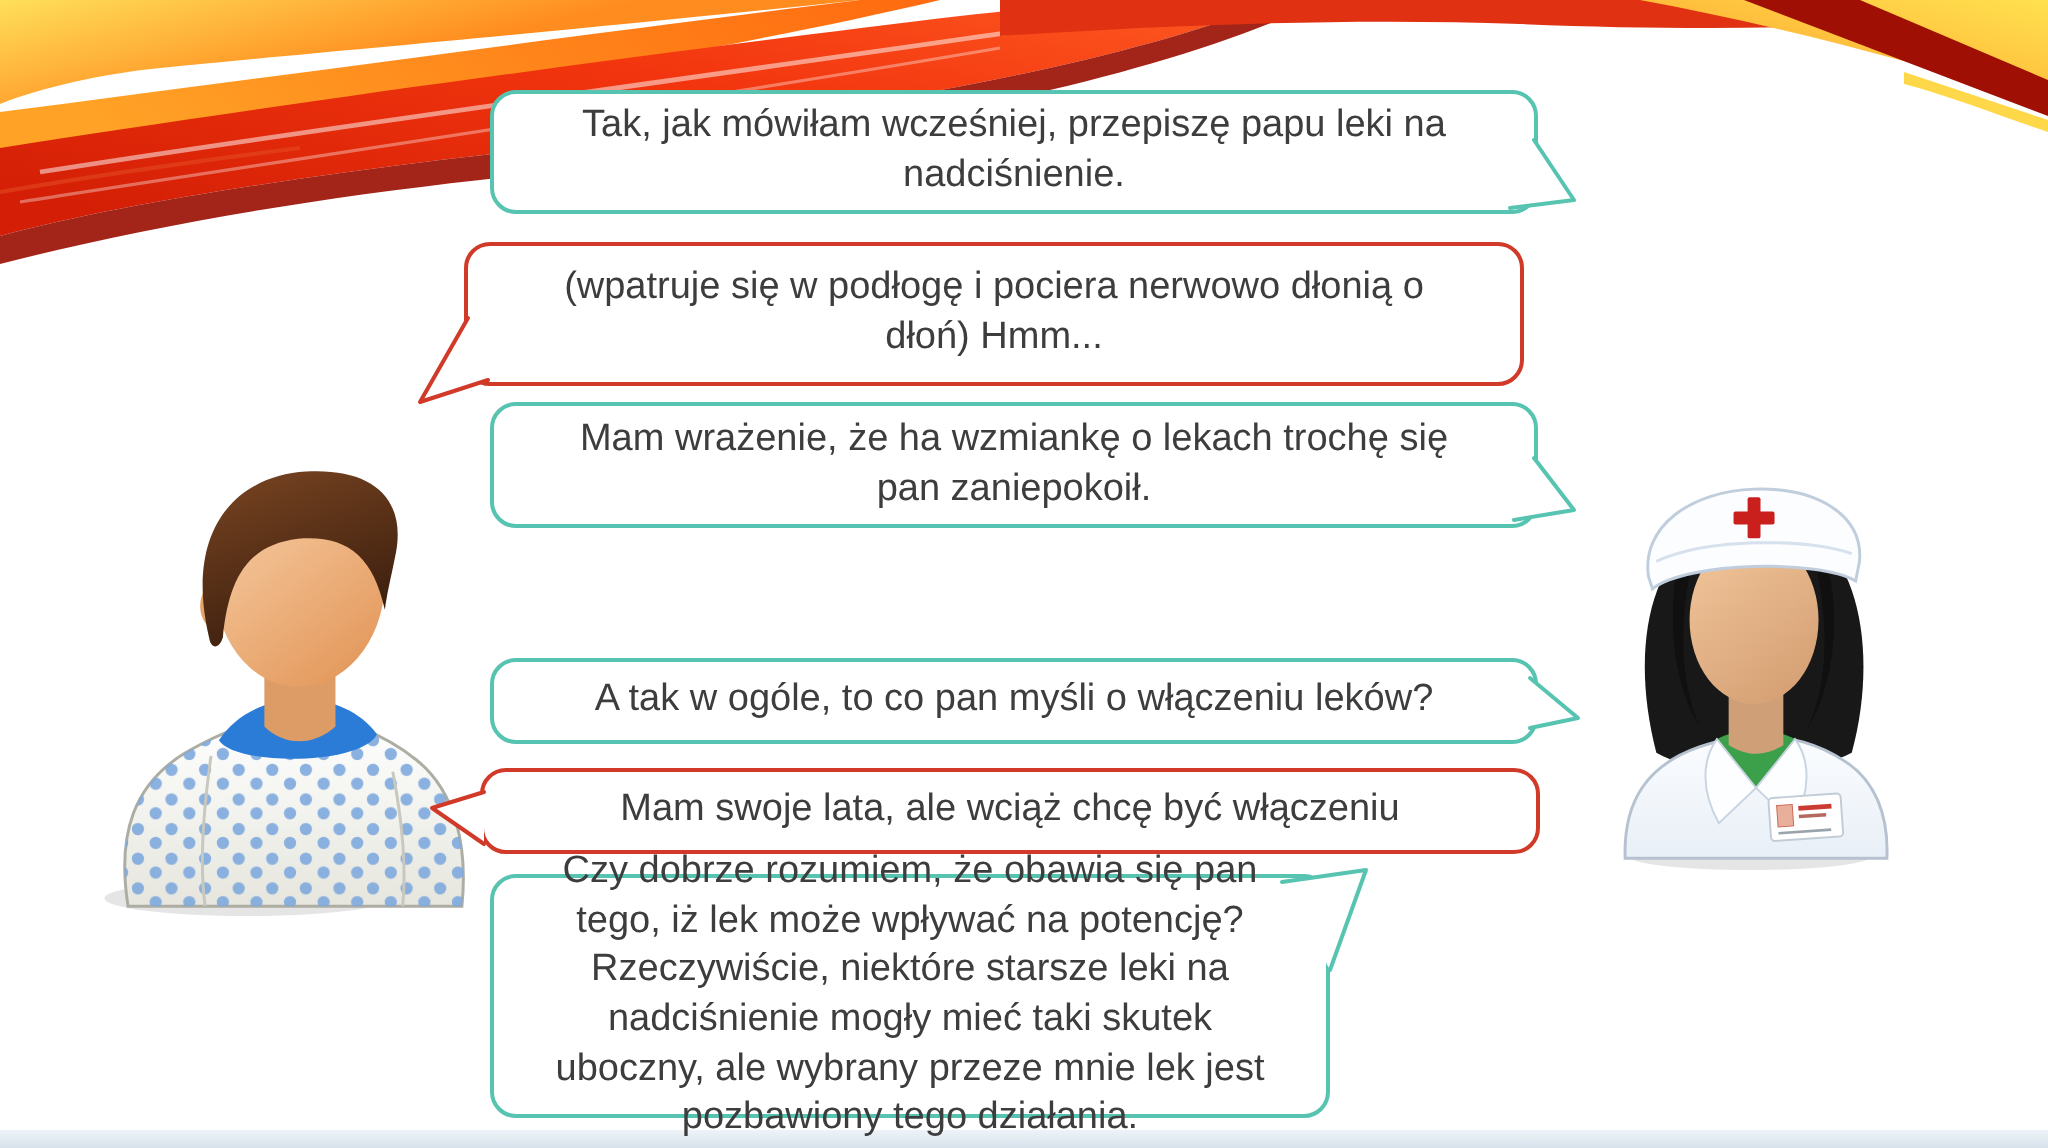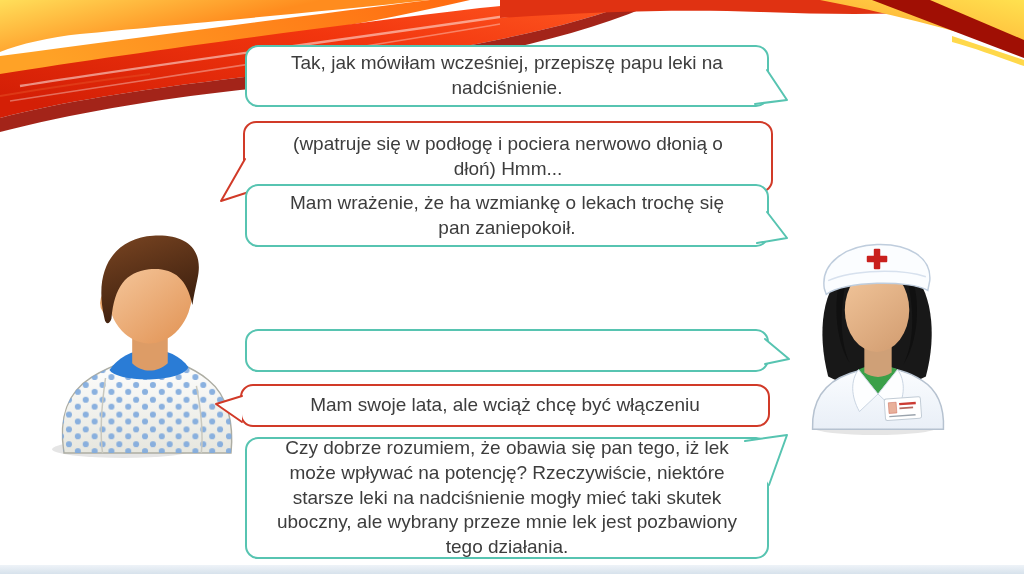--- a/index.html
+++ b/index.html
@@ -22,26 +22,26 @@
     color:#3d3d3d;font-size:19px;line-height:1.3;padding:4px 27px;box-sizing:border-box;
   }
   .bubble.doctor{border:2px solid #57c4b1;}
   .bubble.patient{border:2px solid #d13a28;}
   .tail{position:absolute;overflow:visible;}
   .tail path{fill:#ffffff;stroke-width:2px;stroke-linejoin:round;stroke-linecap:round;}
   .doctor .tail path{stroke:#57c4b1;}
   .patient .tail path{stroke:#d13a28;}
   
   #b1{left:245px;top:45px;width:524px;height:62px;}
-  #b2{left:243px;top:121px;width:530px;height:72px;}
-  #b3{left:245px;top:184px;width:524px;height:63px;}
+  #b2{left:232px;top:121px;width:530px;height:72px;}
+  #b3{left:245px;top:201px;width:524px;height:63px;}
   #b4{left:240px;top:274px;width:530px;height:43px;}
   #b5{left:245px;top:329px;width:524px;height:43px;}
   #b6{left:240px;top:384px;width:530px;height:43px;}
-  #b7{left:245px;top:437px;width:524px;height:122px;padding:6px 22px;}
+  #b7{left:245px;top:437px;width:420px;height:122px;padding:6px 22px;}
   
   .tail.t-br{right:-22px;bottom:-13px;width:48px;height:50px;}
   .tail.t-bl{left:-26px;bottom:-14px;width:52px;height:50px;}
   .tail.t-l{left:-28px;top:4px;width:52px;height:40px;}
   .tail.t-r{right:-24px;top:4px;width:48px;height:36px;}
   .tail.t-tr{right:-36px;top:-6px;width:60px;height:60px;}
 </style>
 </head>
 <body>
 
@@ -170,20 +170,21 @@
 
   <div id="b3" class="bubble doctor">
     <span>Mam wrażenie, że ha wzmiankę o lekach trochę się pan zaniepokoił.</span>
     <svg class="tail t-br" viewBox="0 0 48 50">
         <path d="M26,4 L46,30 L16,35"></path>
       </svg>
   </div>
 
 
   <div id="b5" class="bubble doctor">
+    <span>A tak w ogóle, to co pan myśli o włączeniu leków?</span>
     <svg class="tail t-r" viewBox="0 0 48 36">
         <path d="M22,4 L46,24 L22,29"></path>
       </svg>
   </div>
 
   <div id="b6" class="bubble patient">
     <span>Mam swoje lata, ale wciąż chcę być włączeniu</span>
     <svg class="tail t-l" viewBox="0 0 52 40">
         <path d="M28,6 L2,14 L28,32"></path>
       </svg>

